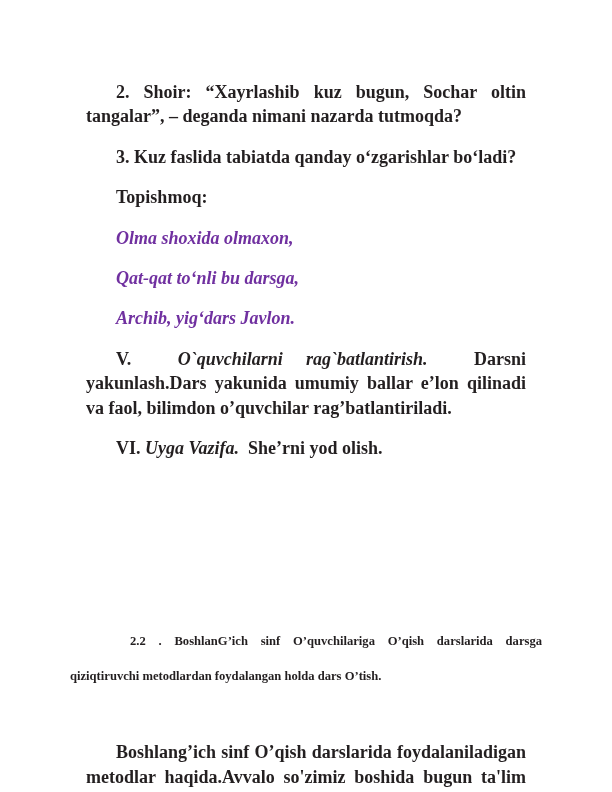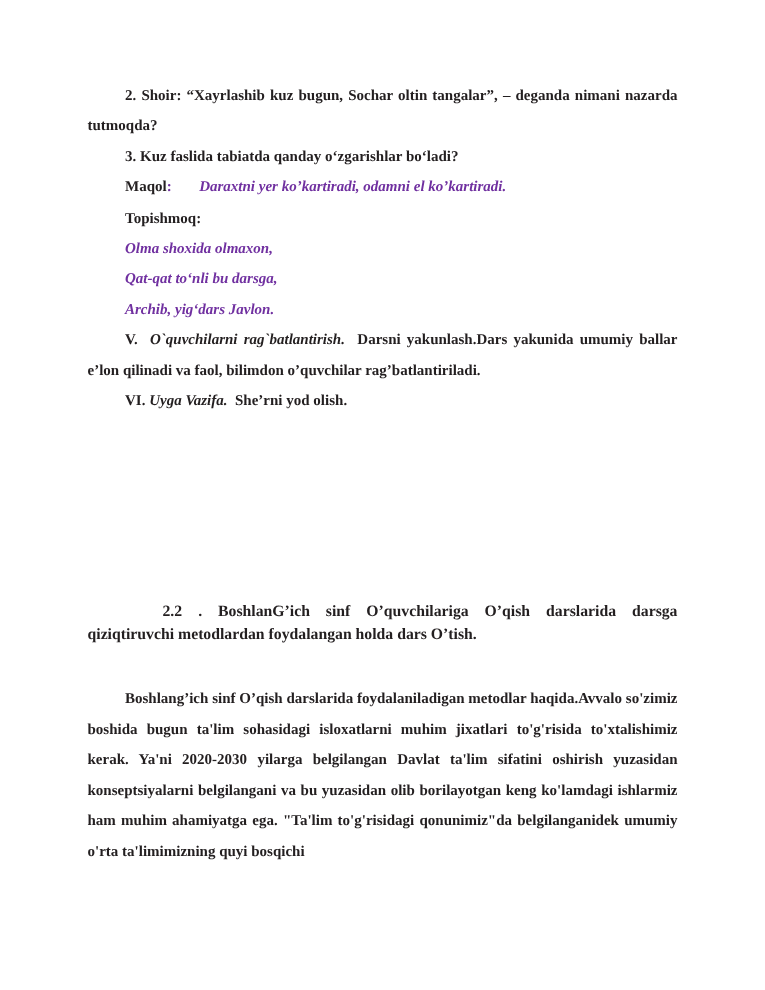--- a/index.html
+++ b/index.html
@@ -21,22 +21,22 @@
     top: 0;
     width: 612px;
     height: 792px;
     box-sizing: border-box;
     padding: 0 70px;
   }
   .doc-body {
     padding-top: 64px;
   }
   p {
-    margin: 0;
-    font-size: 12px;
+    margin: 16px;
+    font-size: 18px;
     line-height: 24.4px;
     text-align: justify;
     text-justify: inter-word;
   }
   .lesson p {
     font-weight: bold;
   }
   .ind {
     text-indent: 30px;
   }
@@ -59,21 +59,21 @@
   }
   .maqol-text {
     padding-left: 22px;
   }
   .gap-big {
     height: 148px;
   }
   .section-heading {
     font-weight: bold;
     font-size: 12.6px;
-    line-height: 18px;
+    line-height: 35px;
     text-align: justify;
     text-justify: inter-word;
     text-indent: 60px;
     margin: 0;
   }
   .gap-mid {
     height: 30px;
   }
   .para-body {
     font-weight: bold;
@@ -85,21 +85,20 @@
 
 <div class="page">
   <div class="doc-body">
 
     <div class="lesson">
 
       <p class="ind">2. Shoir: “Xayrlashib kuz bugun, Sochar oltin tangalar”, – deganda nimani nazarda tutmoqda?</p>
 
       <p class="ind">3. Kuz faslida tabiatda qanday o‘zgarishlar bo‘ladi?</p>
 
-      <p class="ind"><span>Maqol</span><span class="purple">:</span><span class="purple it maqol-text">Daraxtni yer ko’kartiradi, odamni el ko’kartiradi.</span></p>
 
       <p class="ind">Topishmoq:</p>
 
       <p class="poem-line">Olma shoxida olmaxon,</p>
       <p class="poem-line">Qat-qat to‘nli bu darsga,</p>
       <p class="poem-line">Archib, yig‘dars Javlon.</p>
 
       <p class="ind"><span>V.</span>&nbsp;&nbsp;<span class="bi">O`quvchilarni   rag`batlantirish.</span>&nbsp;&nbsp;<span>Darsni   yakunlash.Dars   yakunida umumiy  ballar e’lon qilinadi va faol, bilimdon o’quvchilar rag’batlantiriladi.</span></p>
 
       <p class="ind"><span>VI.</span>&nbsp;<span class="bi">Uyga Vazifa.</span>&nbsp;&nbsp;<span>She’rni yod olish.</span></p>

